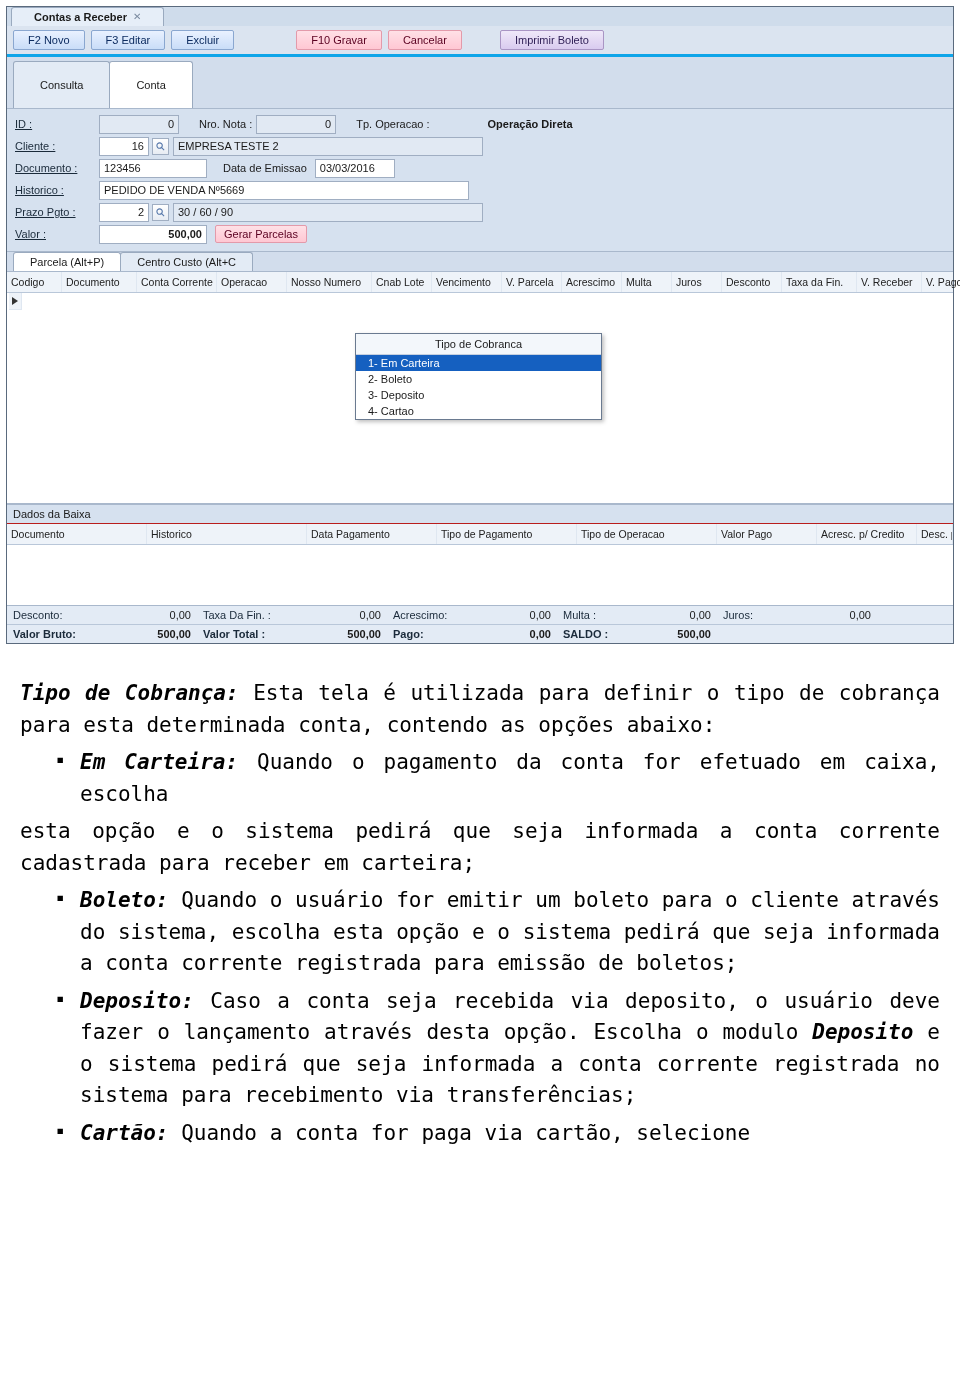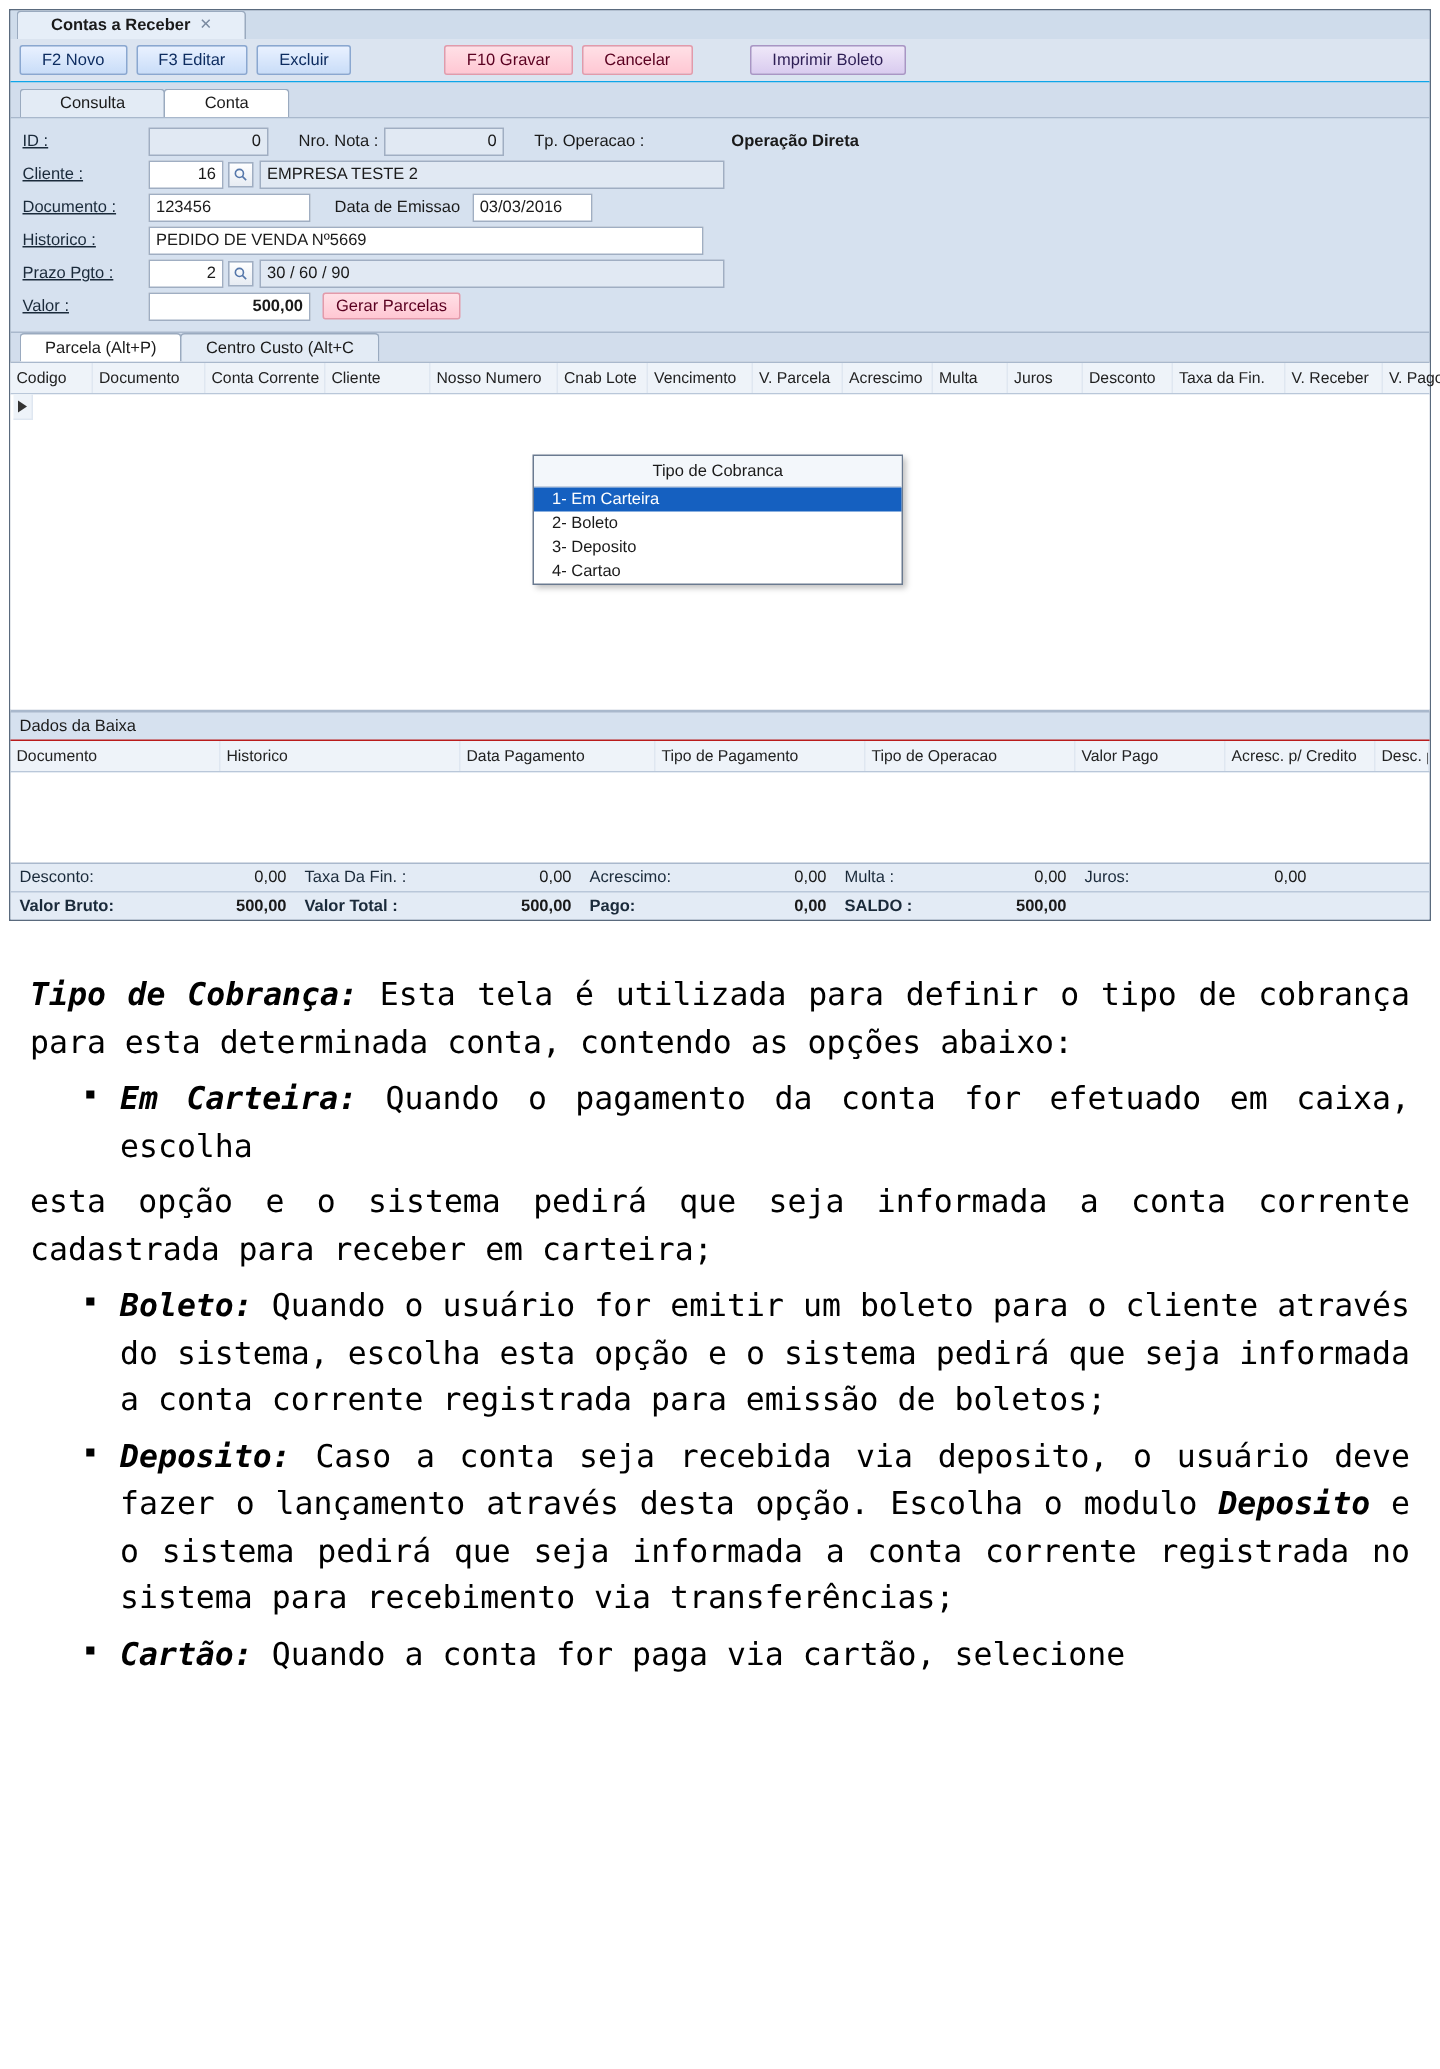--- a/index.html
+++ b/index.html
@@ -36,21 +36,21 @@
   }
   .win-tab .x {
     color: #7a8aa0;
     font-size: 10px;
     line-height: 10px;
   }
   .toolbar {
     display: flex;
     gap: 6px;
     padding: 4px 6px;
-    border-bottom: 1px solid #0ea5e9;
+    border-bottom: 3px solid #0ea5e9;
     background: #dbe4f0;
     align-items: center;
   }
   .btn {
     padding: 3px 14px;
     border: 1px solid #a0aec2;
     border-radius: 2px;
     background: linear-gradient(#ffffff, #e7ecf3);
     font-size: 11px;
     white-space: nowrap;
@@ -61,21 +61,21 @@
   .spacer-sm { width: 50px; flex: 0 0 50px; }
 
   .subtabs {
     display: flex;
     gap: 0;
     padding: 4px 6px 0 6px;
     border-bottom: 1px solid #a9b8cc;
     background: #d2ddec;
   }
   .subtab {
-    padding: 3px 26px;
+    padding: 17px 26px;
     border: 1px solid #9aaabf;
     border-bottom: none;
     background: #e3ebf5;
     border-radius: 3px 3px 0 0;
     margin-right: -1px;
   }
   .subtab.active { background: #ffffff; }
 
   .form-area {
     background: #d6e1ef;
@@ -337,21 +337,21 @@
   <div class="inner-tabs">
     <div class="inner-tab active">Parcela (Alt+P)</div>
     <div class="inner-tab">Centro Custo (Alt+C</div>
   </div>
 
   <div class="grid">
     <div class="grid-header">
       <div>Codigo</div>
       <div>Documento</div>
       <div>Conta Corrente</div>
-      <div>Cliente</div>
+      <div>Operacao</div>
       <div>Nosso Numero</div>
       <div>Cnab Lote</div>
       <div>Vencimento</div>
       <div>V. Parcela</div>
       <div>Acrescimo</div>
       <div>Multa</div>
       <div>Juros</div>
       <div>Desconto</div>
       <div>Taxa da Fin.</div>
       <div>V. Receber</div>

